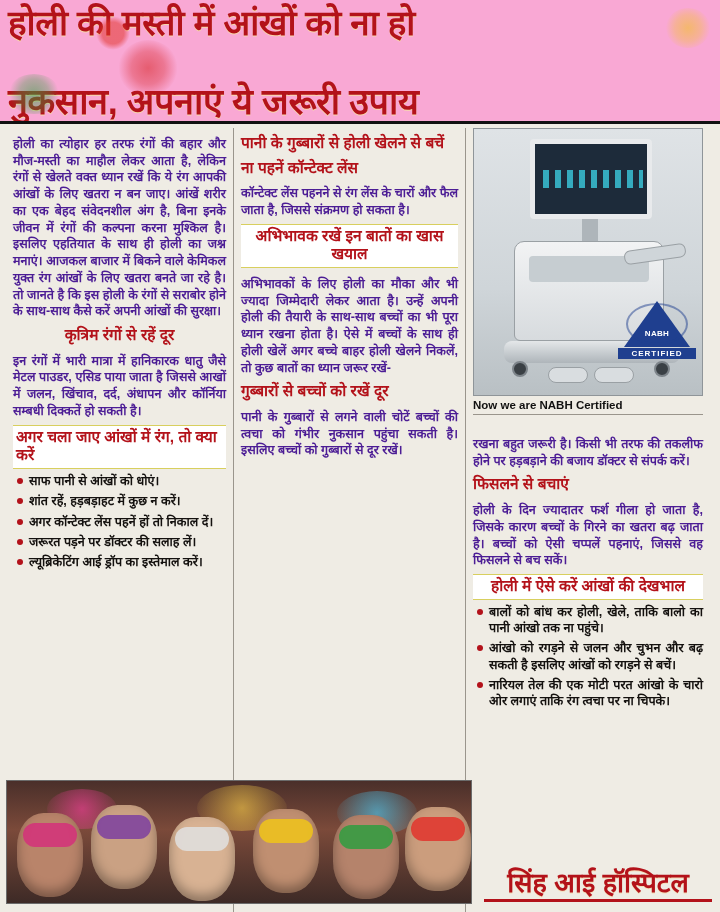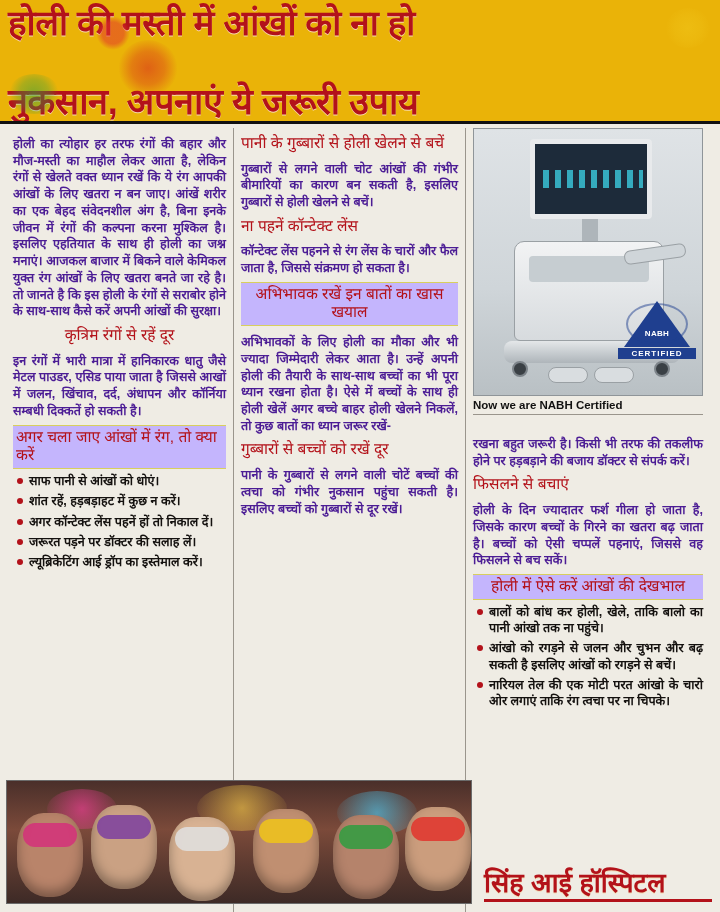--- a/index.html
+++ b/index.html
@@ -10,21 +10,21 @@
     font-family:"Liberation Sans", sans-serif;
   }
   .page {
     position:relative; width:720px; height:912px;
     background:#efece4;
   }
 
   
   .headline {
     position:relative;
-    background:#eab308;
+    background:#f9a8d4;
     border-bottom:3px solid #111;
     padding:4px 8px 6px 8px;
     overflow:hidden;
     height:124px;
   }
   .headline .hl-line {
     color:#b3121a;
     font-weight:bold;
     font-size:35px;
     line-height:1.08;
@@ -65,26 +65,26 @@
     line-height:1.33;
     color:#4c1d95;
     text-align:justify;
     font-weight:600;
   }
   h3.sub {
     margin:6px 0 3px 0;
     font-size:15.5px;
     line-height:1.2;
     color:#b3121a;
-    font-weight:normal;
+    font-weight:bold;
     text-align:center;
   }
   h3.sub.left { text-align:left; }
   .hl-box {
-    background:#c4b5fd;
+    background:#ffffff;
     border-top:1px solid #d8cf5e;
     border-bottom:1px solid #d8cf5e;
     padding:2px 3px 3px 3px;
     margin:5px 0 4px 0;
   }
   .hl-box h3.sub { margin:0; text-align:left; }
   .hl-box h3.sub.ctr { text-align:center; }
 
   ul.bul {
     margin:2px 0 4px 0;
@@ -253,21 +253,21 @@
     position:absolute; border-radius:50%; opacity:.6;
   }
   .crowd .s1 { left:40px; top:8px; width:70px; height:40px; background:radial-gradient(circle,#ff3fa0,rgba(255,63,160,0)); }
   .crowd .s2 { left:190px; top:4px; width:90px; height:46px; background:radial-gradient(circle,#ffd24a,rgba(255,210,74,0)); }
   .crowd .s3 { left:330px; top:10px; width:80px; height:44px; background:radial-gradient(circle,#4ad2ff,rgba(74,210,255,0)); }
 
   
   .logo {
     position:absolute; right:8px; bottom:10px;
     width:228px;
-    text-align:left;
+    text-align:center;
   }
   .logo .name {
     font-size:27px; font-weight:bold; color:#b3121a;
     line-height:1.05;
     text-shadow:0 1px 0 #f3ddb6;
   }
   .logo .under {
     height:3px; background:#b3121a; margin-top:2px;
   }
 </style>
@@ -298,21 +298,20 @@
         <li>साफ पानी से आंखों को धोएं।</li>
         <li>शांत रहें, हड़बड़ाहट में कुछ न करें।</li>
         <li>अगर कॉन्टेक्ट लेंस पहनें हों तो निकाल दें।</li>
         <li>जरूरत पड़ने पर डॉक्टर की सलाह लें।</li>
         <li>ल्यूब्रिकेटिंग आई ड्रॉप का इस्तेमाल करें।</li>
       </ul>
     </div>
 
     <div class="col c2">
       <h3 class="sub left">पानी के गुब्बारों से होली खेलने से बचें</h3>
-      <p class="t">गुब्बारों से लगने वाली चोट आंखों की गंभीर बीमारियों का कारण बन सकती है, इसलिए गुब्बारों से होली खेलने से बचें।</p>
       <h3 class="sub left">ना पहनें कॉन्टेक्ट लेंस</h3>
       <p class="t">कॉन्टेक्ट लेंस पहनने से रंग लेंस के चारों और फैल जाता है, जिससे संक्रमण हो सकता है।</p>
       <div class="hl-box">
         <h3 class="sub ctr">अभिभावक रखें इन बातों का खास खयाल</h3>
       </div>
       <p class="t">अभिभावकों के लिए होली का मौका और भी ज्यादा जिम्मेदारी लेकर आता है। उन्हें अपनी होली की तैयारी के साथ-साथ बच्चों का भी पूरा ध्यान रखना होता है। ऐसे में बच्चों के साथ ही होली खेलें अगर बच्चे बाहर होली खेलने निकलें, तो कुछ बातों का ध्यान जरूर रखें-</p>
       <h3 class="sub left">गुब्बारों से बच्चों को रखें दूर</h3>
       <p class="t">पानी के गुब्बारों से लगने वाली चोटें बच्चों की त्वचा को गंभीर नुकसान पहुंचा सकती है। इसलिए बच्चों को गुब्बारों से दूर रखें।</p>
     </div>
 

